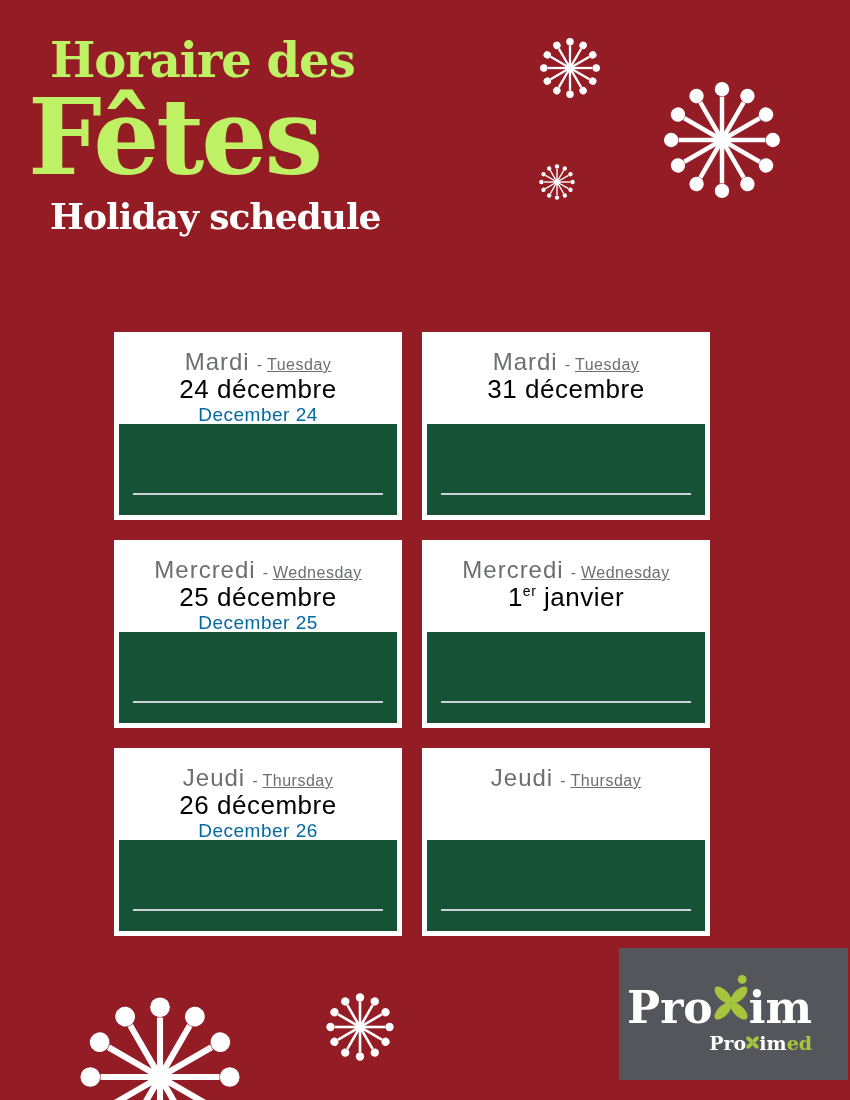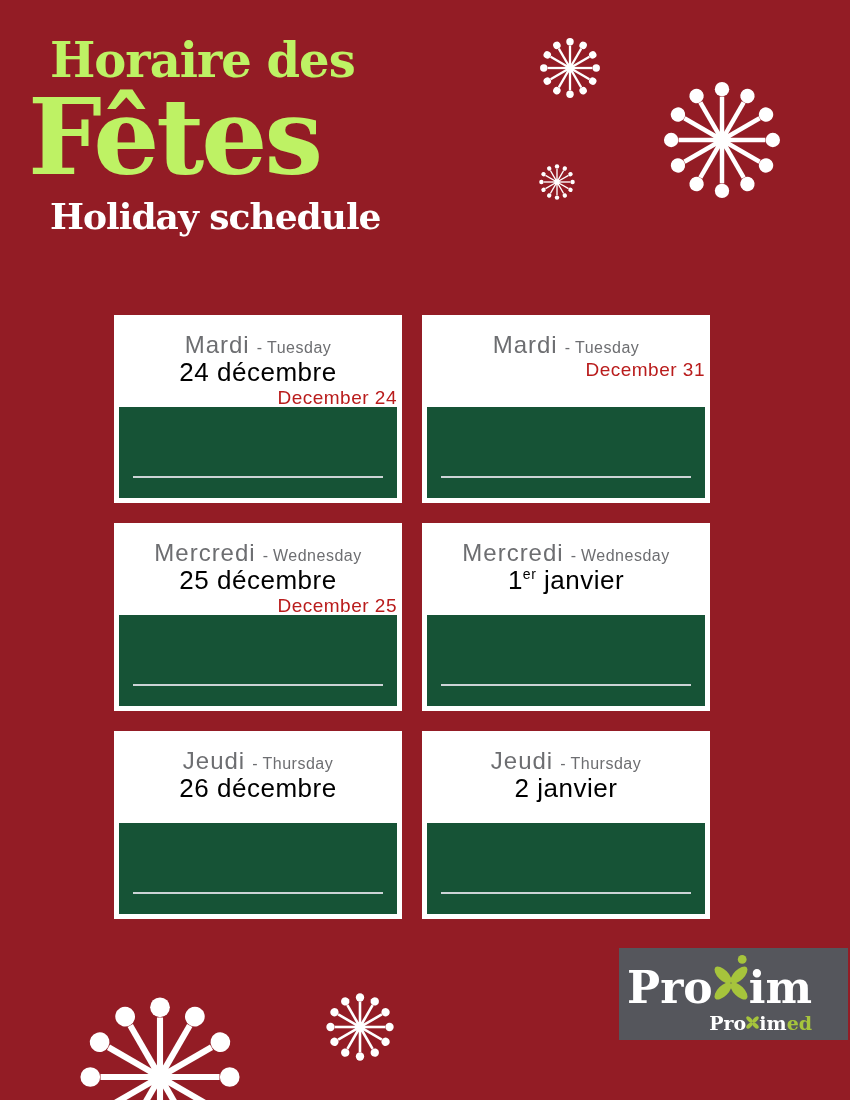--- a/index.html
+++ b/index.html
@@ -24,21 +24,21 @@
   }
   .title-en{
     position:absolute;left:50px;top:198px;
     font-family:"DejaVu Serif",serif;font-weight:bold;
     font-size:36px;line-height:1;color:#FFFFFF;letter-spacing:-1px;text-align:center;
   }
   
   .sf{position:absolute;}
   
   .grid{
-    position:absolute;left:114px;top:315px;
+    position:absolute;left:114px;top:332px;
     display:grid;
     grid-template-columns:288px 288px;
     grid-auto-rows:188px;
     column-gap:45px;row-gap:17px;gap:20px;
   }
   .card{
     background:#FFFFFF;
     box-sizing:border-box;
     padding:5px;
     display:flex;flex-direction:column;
@@ -48,41 +48,41 @@
     box-sizing:border-box;
     padding-top:11px;
     text-align:center;
   }
   .day-line{
     display:flex;justify-content:center;align-items:baseline;
     color:#6D6E71;height:27px;
   }
   .day-fr{font-size:24px;letter-spacing:1px;}
   .day-sep{font-size:16px;margin:0 5px 0 7px;}
-  .day-en{font-size:16px;letter-spacing:0.5px;}
+  .day-en{font-size:16px;letter-spacing:0.5px;text-decoration:underline;}
   .date-fr{
     font-size:26px;font-weight:normal;color:#000000;
     line-height:28px;letter-spacing:0.5px;
   }
   .date-fr sup{font-size:14px;line-height:0;}
   .date-en{
-    font-size:19px;color:#b91c1c;line-height:24px;letter-spacing:0.5px;text-align:right;
+    font-size:19px;color:#0369a1;line-height:24px;letter-spacing:0.5px;
   }
   .card-green{
     flex:1;
     background:#165336;
     position:relative;
   }
   .write-line{
     position:absolute;left:14px;right:14px;bottom:20px;height:2px;
     background:#CCD3D6;
   }
   
   .logo-box{
-    position:absolute;left:619px;top:948px;width:229px;height:92px;
+    position:absolute;left:619px;top:948px;width:229px;height:132px;
     background:#55565C;
     box-sizing:border-box;
     display:flex;flex-direction:column;align-items:flex-end;
     justify-content:center;
     padding-right:36px;
   }
   .brand{
     display:flex;align-items:baseline;
     font-family:"DejaVu Serif",serif;font-weight:bold;
     font-size:44px;color:#FFFFFF;line-height:1;
@@ -201,21 +201,21 @@
     </div>
   </div>
 
   <div class="card">
     <div class="card-top">
       <div class="day-line">
         <span class="day-fr">Mardi</span>
         <span class="day-sep">-</span>
         <span class="day-en">Tuesday</span>
       </div>
-      <div class="date-en">December 31</div>
+      <div class="date-fr"><span>31 décembre</span><sup></sup><span></span></div>
     </div>
     <div class="card-green">
       <div class="write-line"></div>
     </div>
   </div>
 
   <div class="card">
     <div class="card-top">
       <div class="day-line">
         <span class="day-fr">Mercredi</span>
@@ -245,34 +245,34 @@
   </div>
 
   <div class="card">
     <div class="card-top">
       <div class="day-line">
         <span class="day-fr">Jeudi</span>
         <span class="day-sep">-</span>
         <span class="day-en">Thursday</span>
       </div>
       <div class="date-fr"><span>26 décembre</span><sup></sup><span></span></div>
+      <div class="date-en">December 26</div>
     </div>
     <div class="card-green">
       <div class="write-line"></div>
     </div>
   </div>
 
   <div class="card">
     <div class="card-top">
       <div class="day-line">
         <span class="day-fr">Jeudi</span>
         <span class="day-sep">-</span>
         <span class="day-en">Thursday</span>
       </div>
-      <div class="date-fr"><span>2 janvier</span><sup></sup><span></span></div>
     </div>
     <div class="card-green">
       <div class="write-line"></div>
     </div>
   </div>
 
 </div>
 
 <div class="logo-box">
   <div class="brand">

